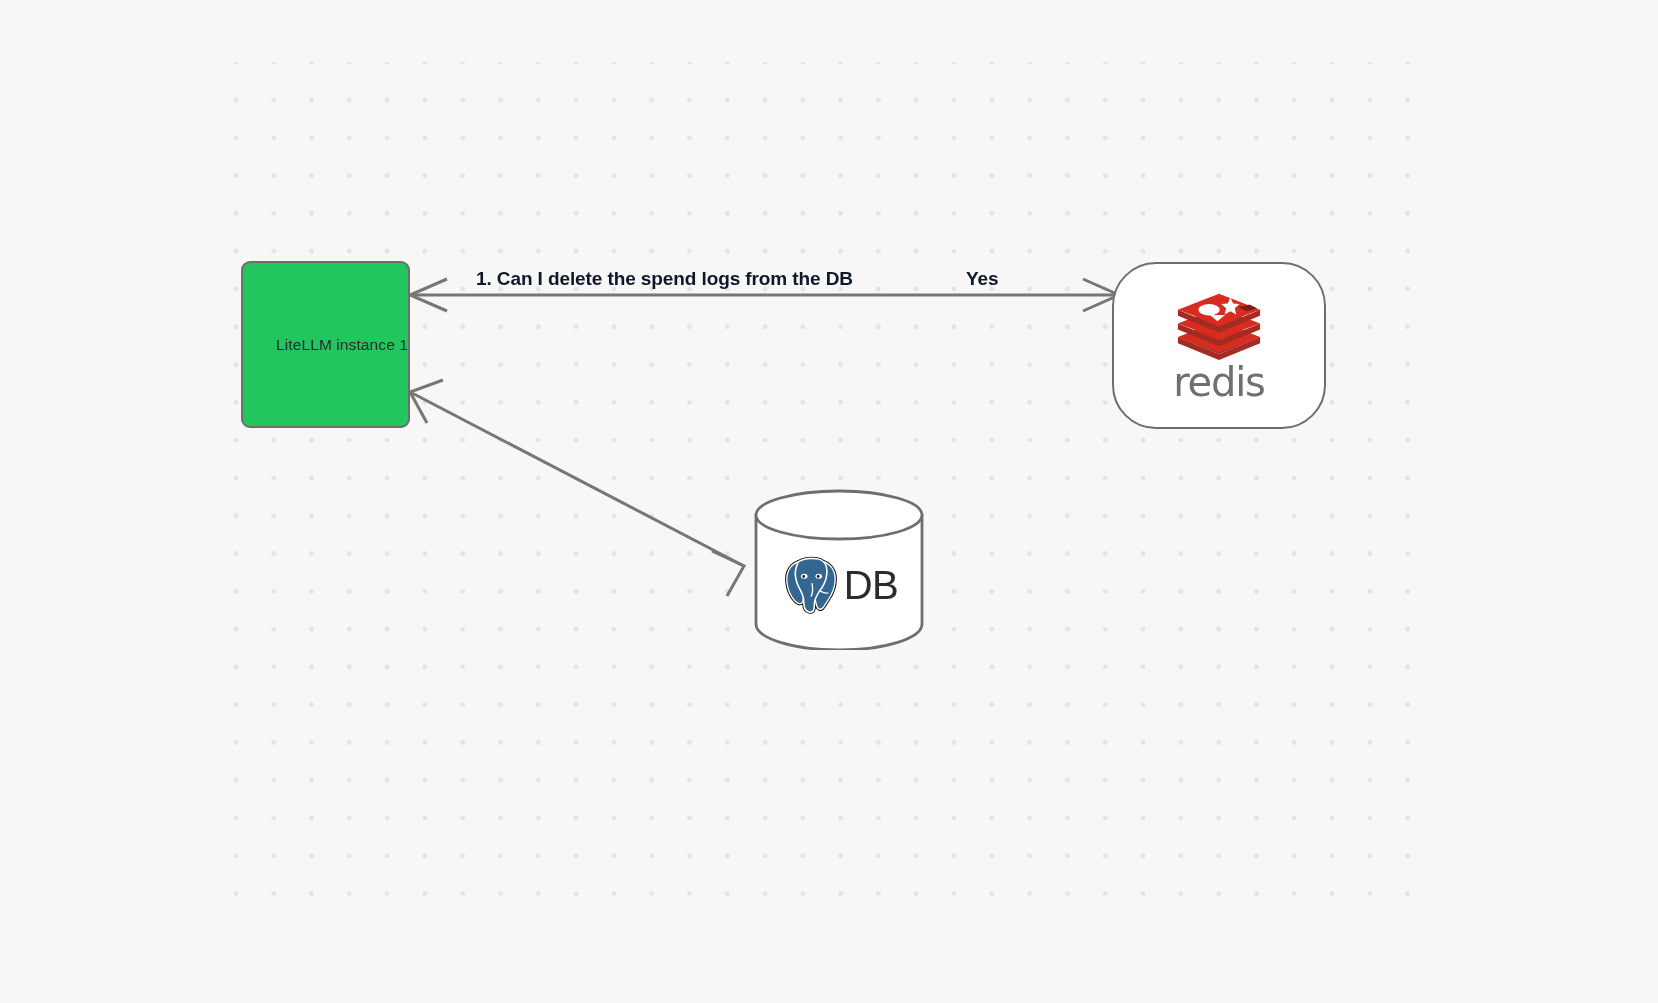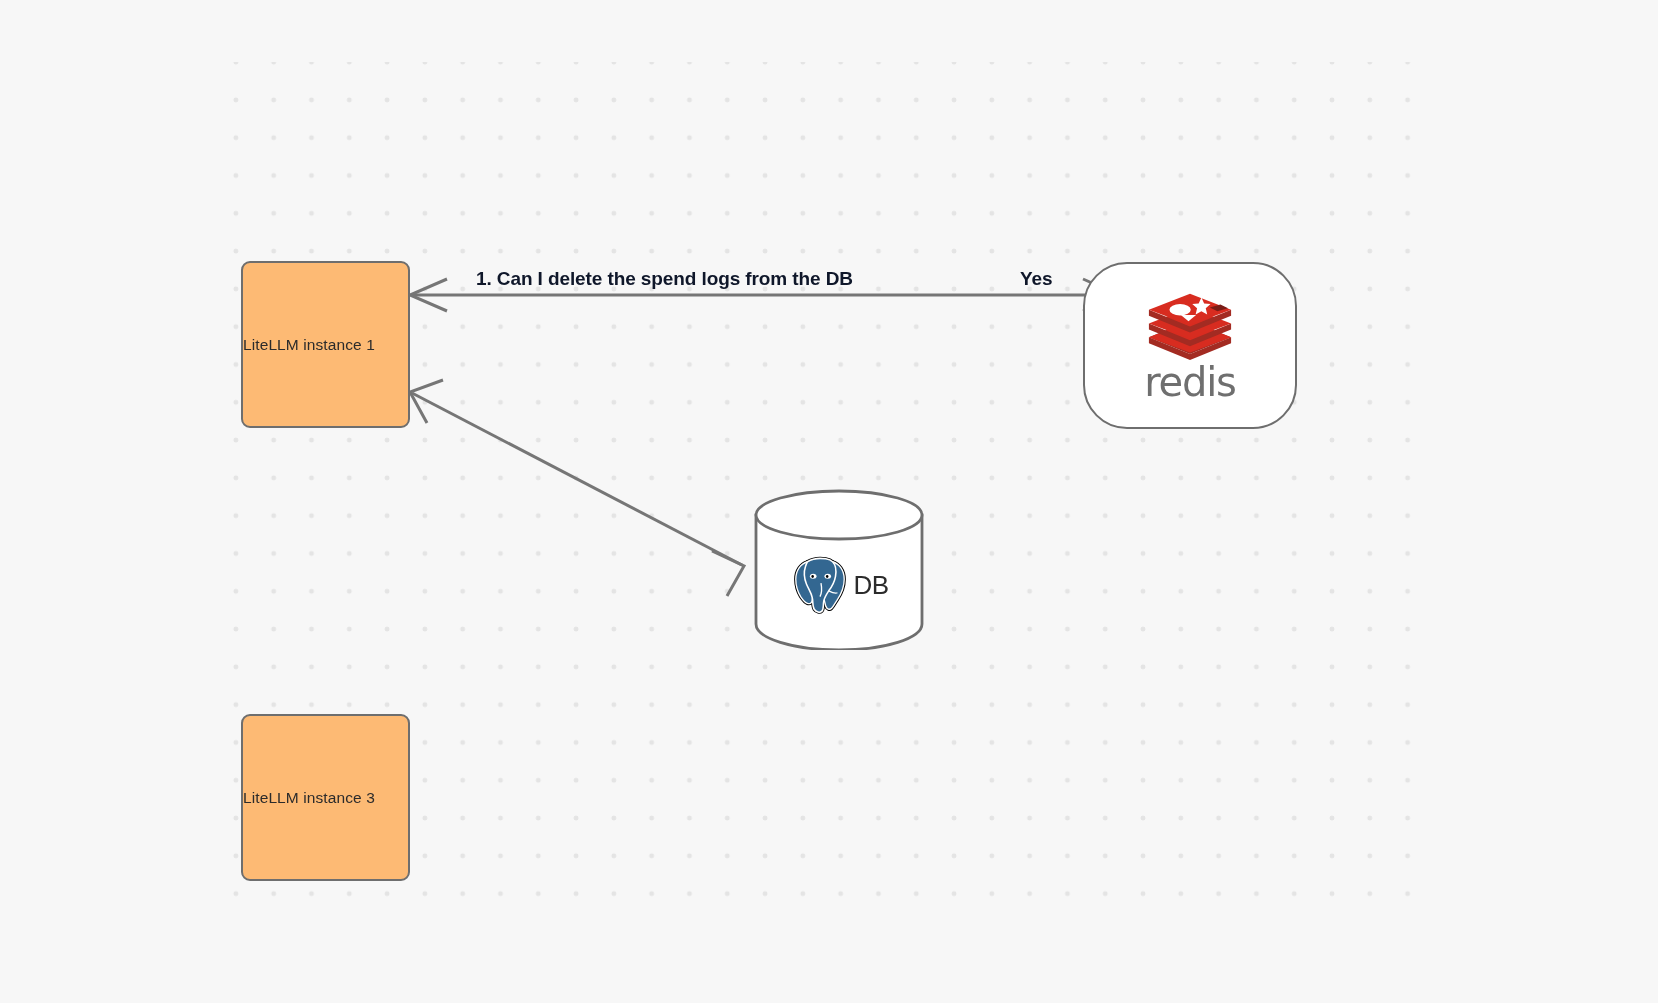--- a/index.html
+++ b/index.html
@@ -22,43 +22,43 @@
     top: 62px;
     width: 1225px;
     height: 838px;
     background-image: radial-gradient(circle, #e4e4e4 2.4px, rgba(228,228,228,0) 2.6px);
     background-size: 37.8px 37.8px;
     background-position: 2px 19px;
   }
   
   .node-box {
     position: absolute;
-    background: #fdba74;
+    background: #22c55e;
     border: 2.6px solid #6e6e6e;
     border-radius: 9px;
     box-sizing: border-box;
     display: flex;
     align-items: center;
-    justify-content: flex-start;
+    justify-content: flex-end;
   }
   .node-box .node-label {
     font-size: 15.5px;
     color: #2b2b2b;
     font-family: "Liberation Sans", sans-serif;
     letter-spacing: 0.1px;
     white-space: nowrap;
   }
   #node-litellm-1 { left: 241px; top: 261px; width: 169px; height: 167px; }
   #node-litellm-2 { left: 241px; top: 488px; width: 169px; height: 167px; }
   #node-litellm-3 { left: 241px; top: 714px; width: 169px; height: 167px; }
 
   
   #node-redis {
     position: absolute;
-    left: 1083px;
+    left: 1112px;
     top: 262px;
     width: 214px;
     height: 167px;
     background: #ffffff;
     border: 2.6px solid #6e6e6e;
     border-radius: 44px;
     box-sizing: border-box;
     display: flex;
     flex-direction: column;
     align-items: center;
@@ -93,21 +93,21 @@
     display: flex;
     align-items: center;
     justify-content: center;
     gap: 2px;
     padding-top: 30px;
     box-sizing: border-box;
   }
   #db-pg-elephant { width: 62px; height: 62px; display: block; }
   #db-text {
     font-family: "Liberation Sans", sans-serif;
-    font-size: 26px;
+    font-size: 40px;
     font-weight: 400;
     color: #2b2b2b;
     line-height: 1;
     letter-spacing: -0.5px;
   }
 
   
   #arrow-layer {
     position: absolute;
     left: 0; top: 0;
@@ -120,21 +120,21 @@
   .edge-label {
     position: absolute;
     font-family: "Liberation Sans", sans-serif;
     font-weight: bold;
     font-size: 19px;
     color: #0f172a;
     white-space: nowrap;
     letter-spacing: -0.1px;
   }
   #edge-label-1 { left: 476px; top: 268px; }
-  #edge-label-1-answer { left: 1020px; top: 268px; }
+  #edge-label-1-answer { left: 966px; top: 268px; }
   #edge-label-2 { left: 552px; top: 434px; }
 </style>
 </head>
 <body>
 
 <div id="canvas">
 
   <div id="dot-grid"></div>
 
   <svg id="arrow-layer" viewBox="0 0 1658 1003" xmlns="http://www.w3.org/2000/svg">
@@ -154,23 +154,20 @@
 
       <polyline points="712,551 744,566 727,596" fill="none" stroke="#767676" stroke-width="3" stroke-linecap="butt" stroke-linejoin="miter"></polyline>
     </g>
   </svg>
 
   <div class="node-box" id="node-litellm-1">
     <span class="node-label">LiteLLM instance 1</span>
   </div>
 
 
-  <div class="node-box" id="node-litellm-3">
-    <span class="node-label">LiteLLM instance 3</span>
-  </div>
 
   <div id="node-redis">
     <svg id="redis-logo-mark" viewBox="0 0 120 92" xmlns="http://www.w3.org/2000/svg">
 
       <path d="M6,62 L60,40 L114,62 L60,84 Z" fill="#a32b22"></path>
       <path d="M6,62 L6,70 L60,92 L114,70 L114,62 L60,84 Z" fill="#a32b22"></path>
       <path d="M6,62 L60,41 L114,62 L60,82 Z" fill="#d82c20"></path>
 
       <path d="M6,44 L6,52 L60,74 L114,52 L114,44 L60,66 Z" fill="#a32b22"></path>
       <path d="M6,44 L60,23 L114,44 L60,64 Z" fill="#d82c20"></path>

